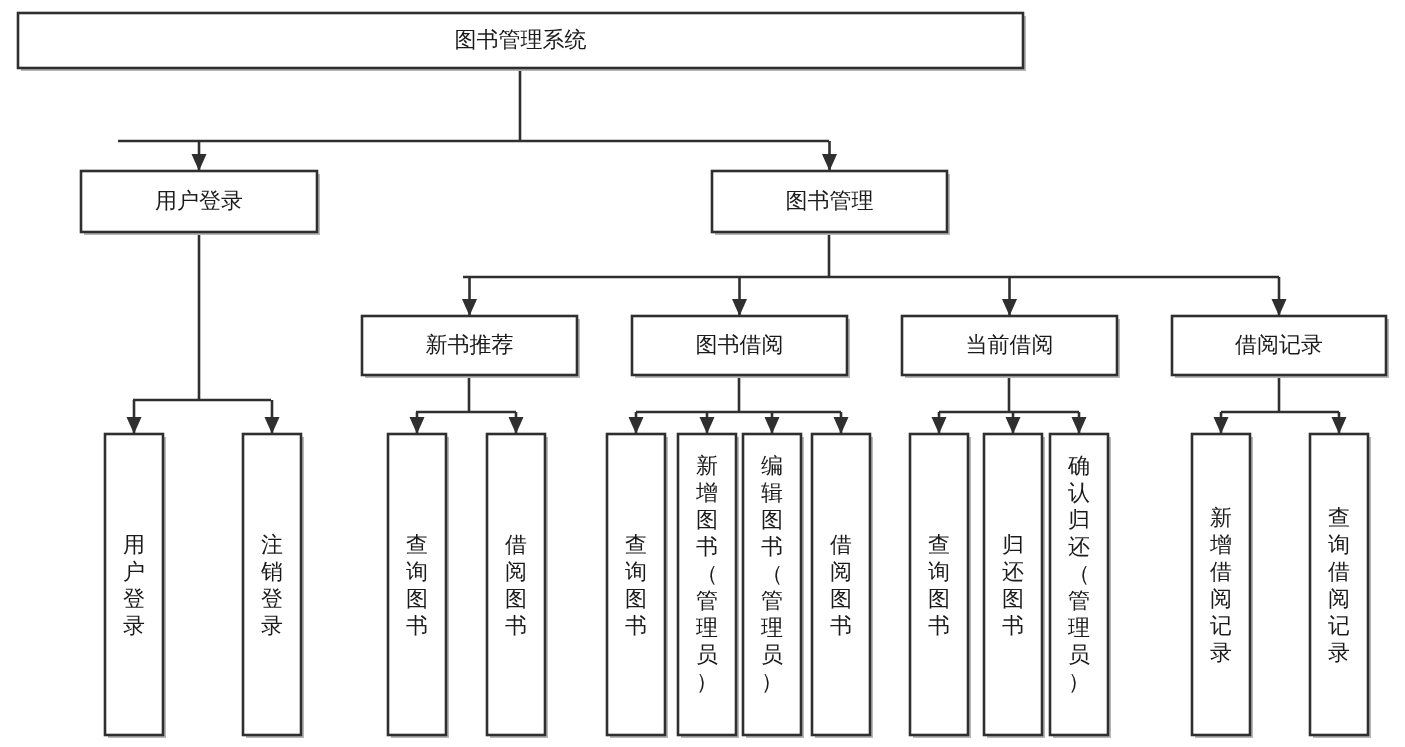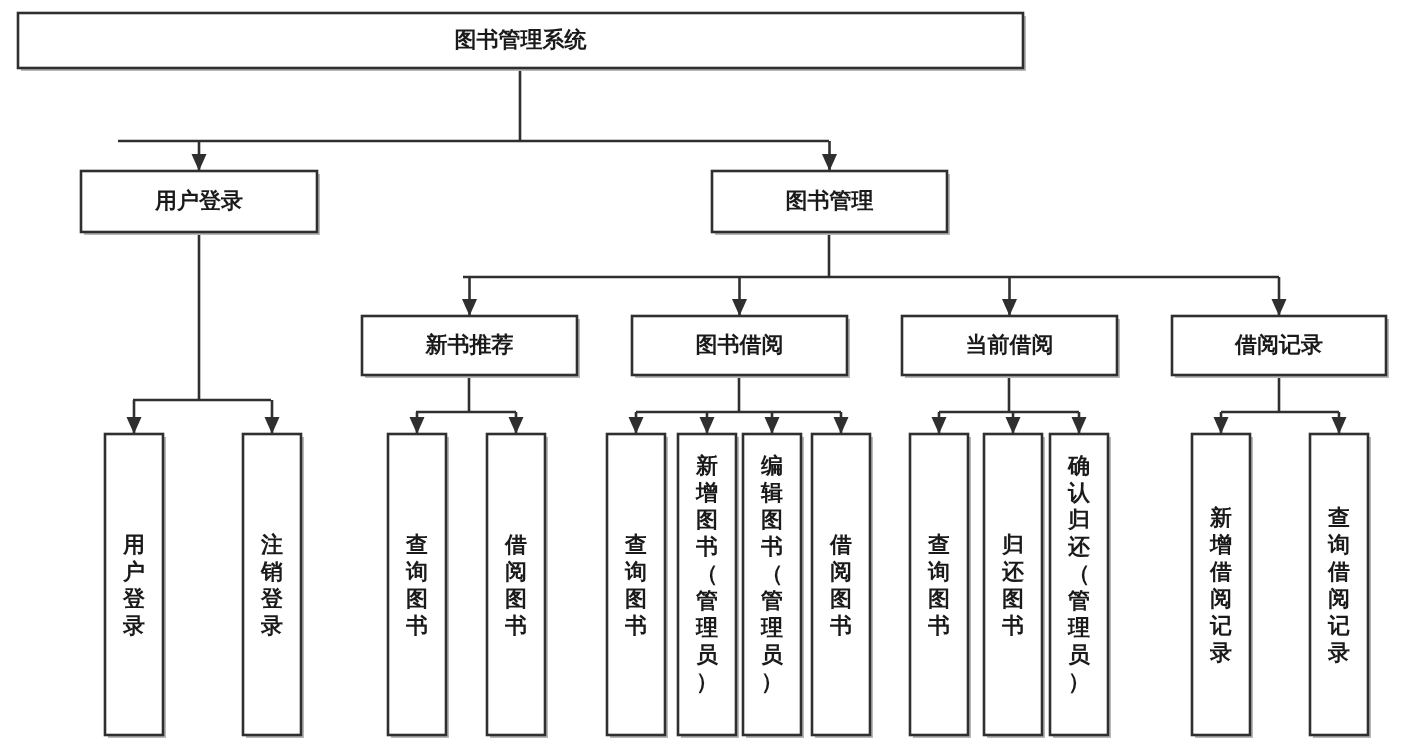--- a/index.html
+++ b/index.html
@@ -10,21 +10,20 @@
   body {
     width: 1405px;
     height: 747px;
     font-family: "Liberation Sans", "DejaVu Sans", sans-serif;
     overflow: hidden;
   }
   #diagram-root {
     position: relative;
     width: 1405px;
     height: 562px;
-    font-weight: bold;
   }
   svg.diagram {
     display: block;
     width: 1405px;
     height: 747px;
   }
   .node-rect {
     fill: #ffffff;
     stroke: #2f2f2f;
     stroke-width: 2.6;

